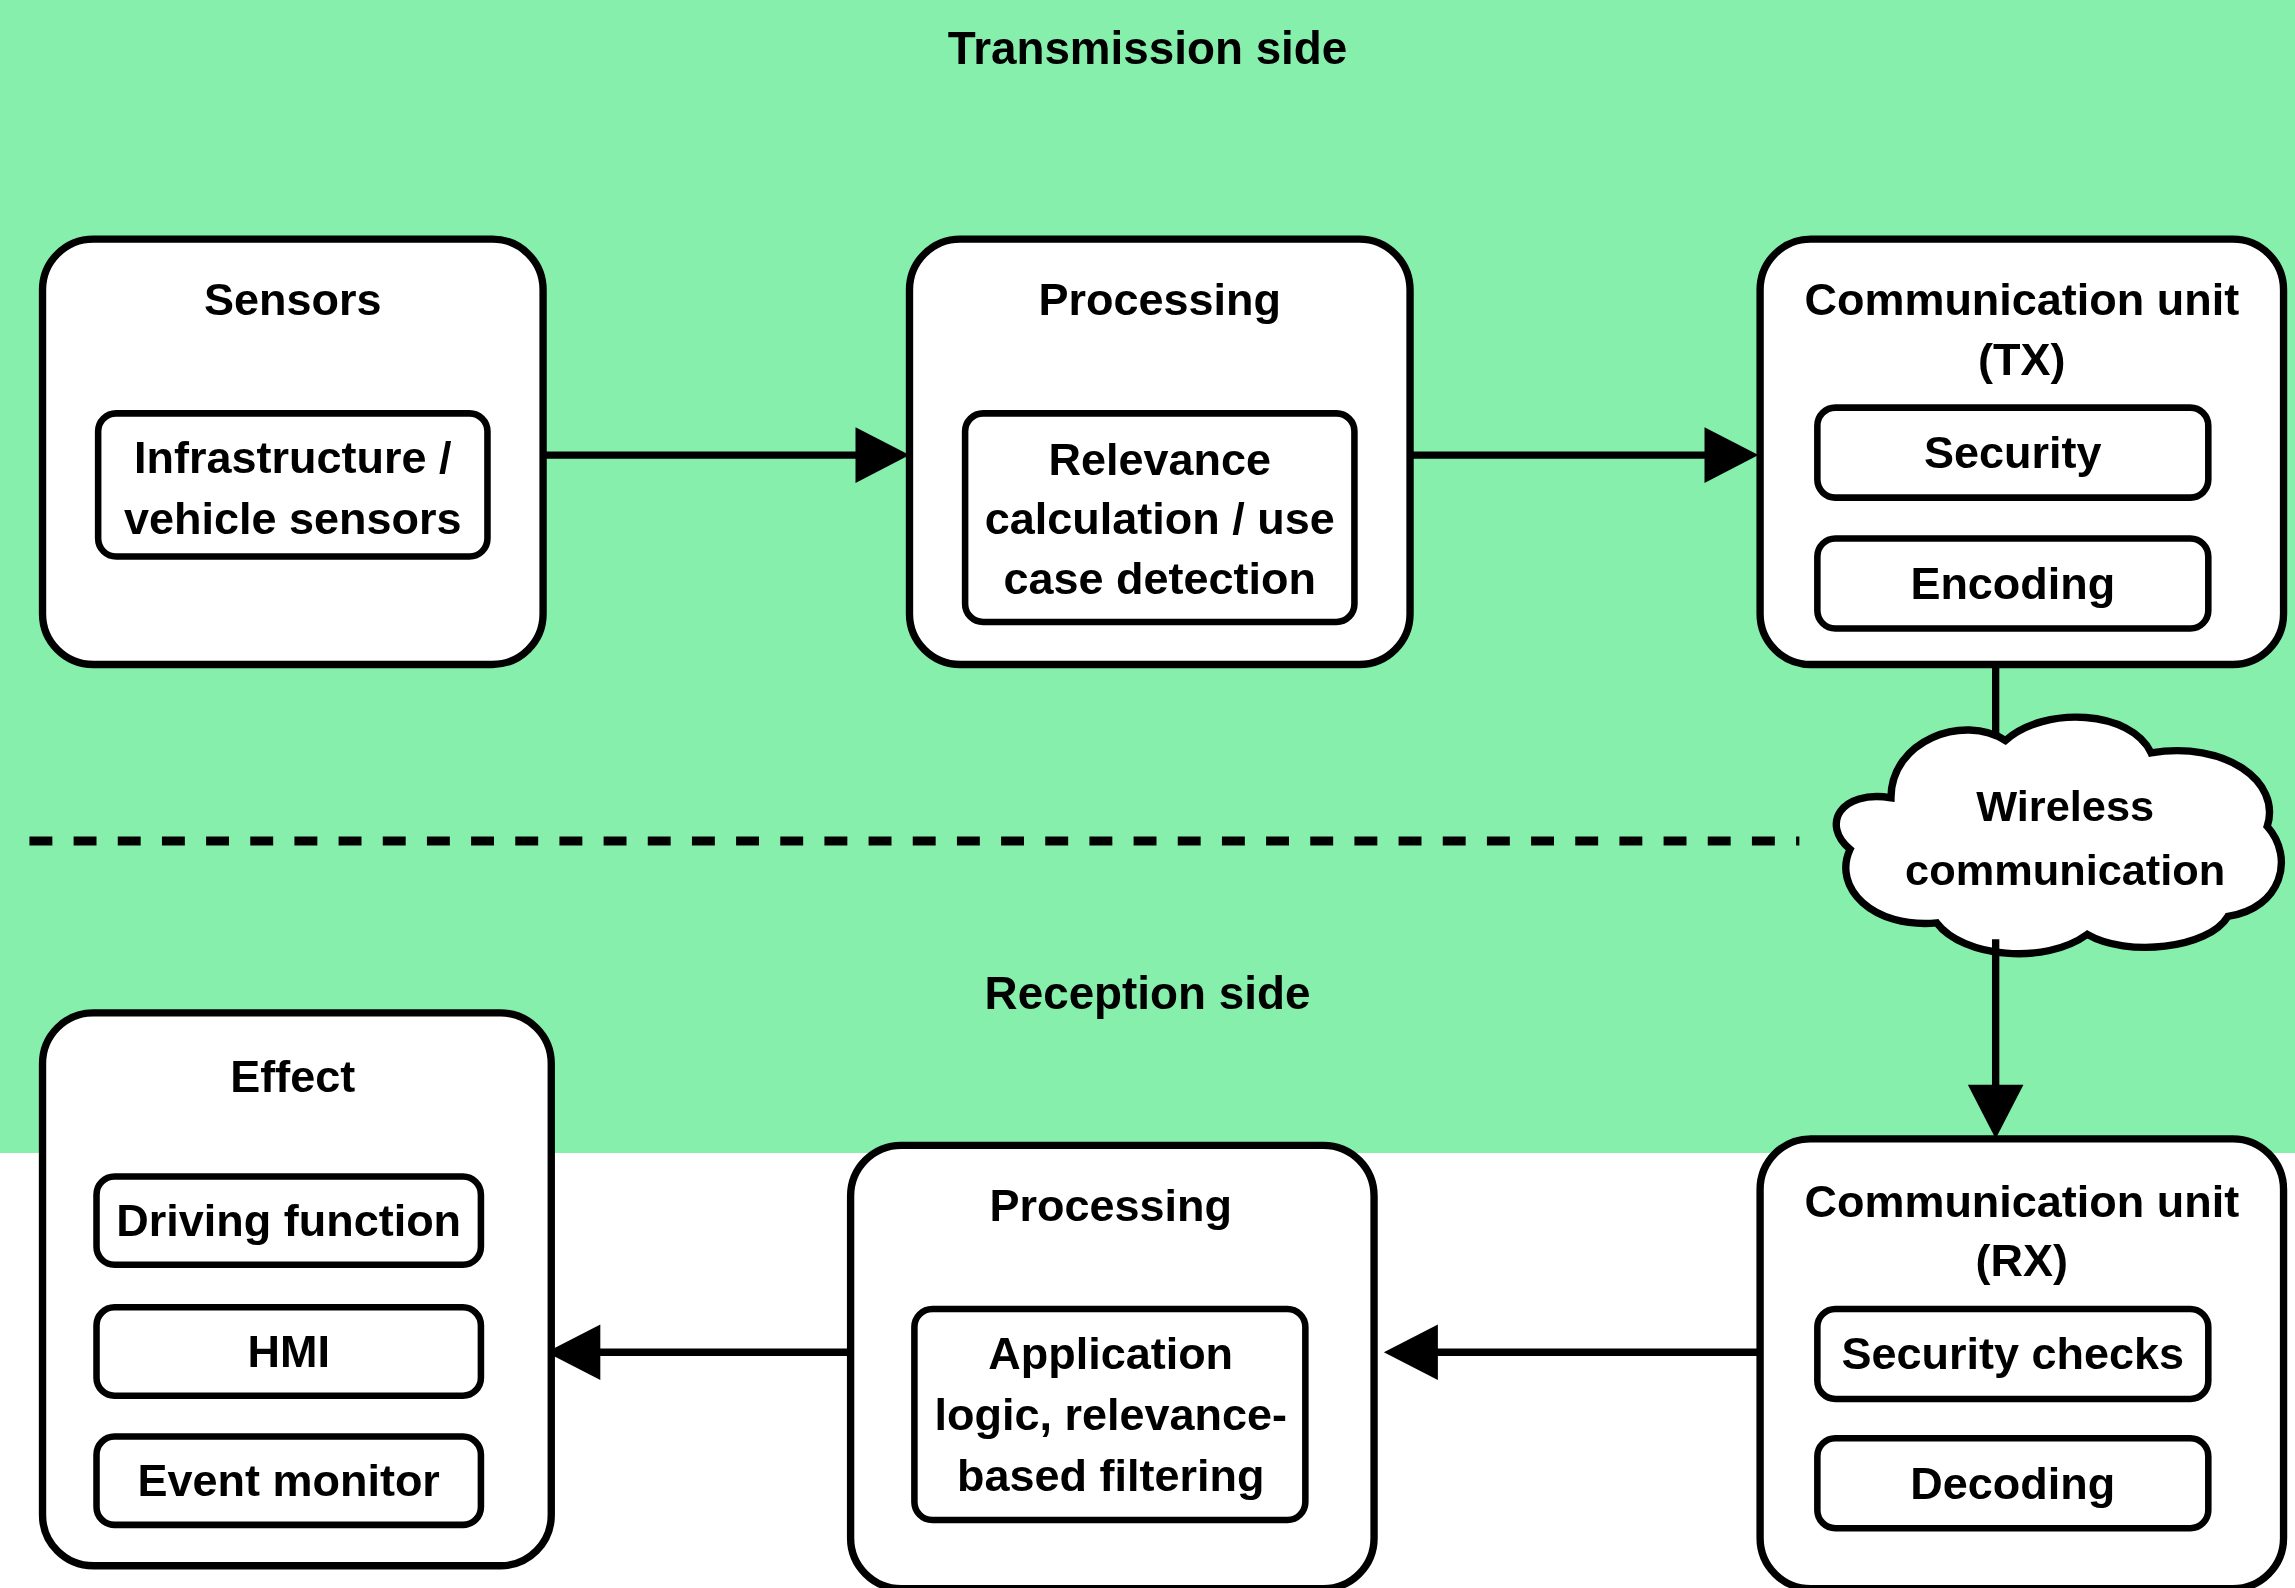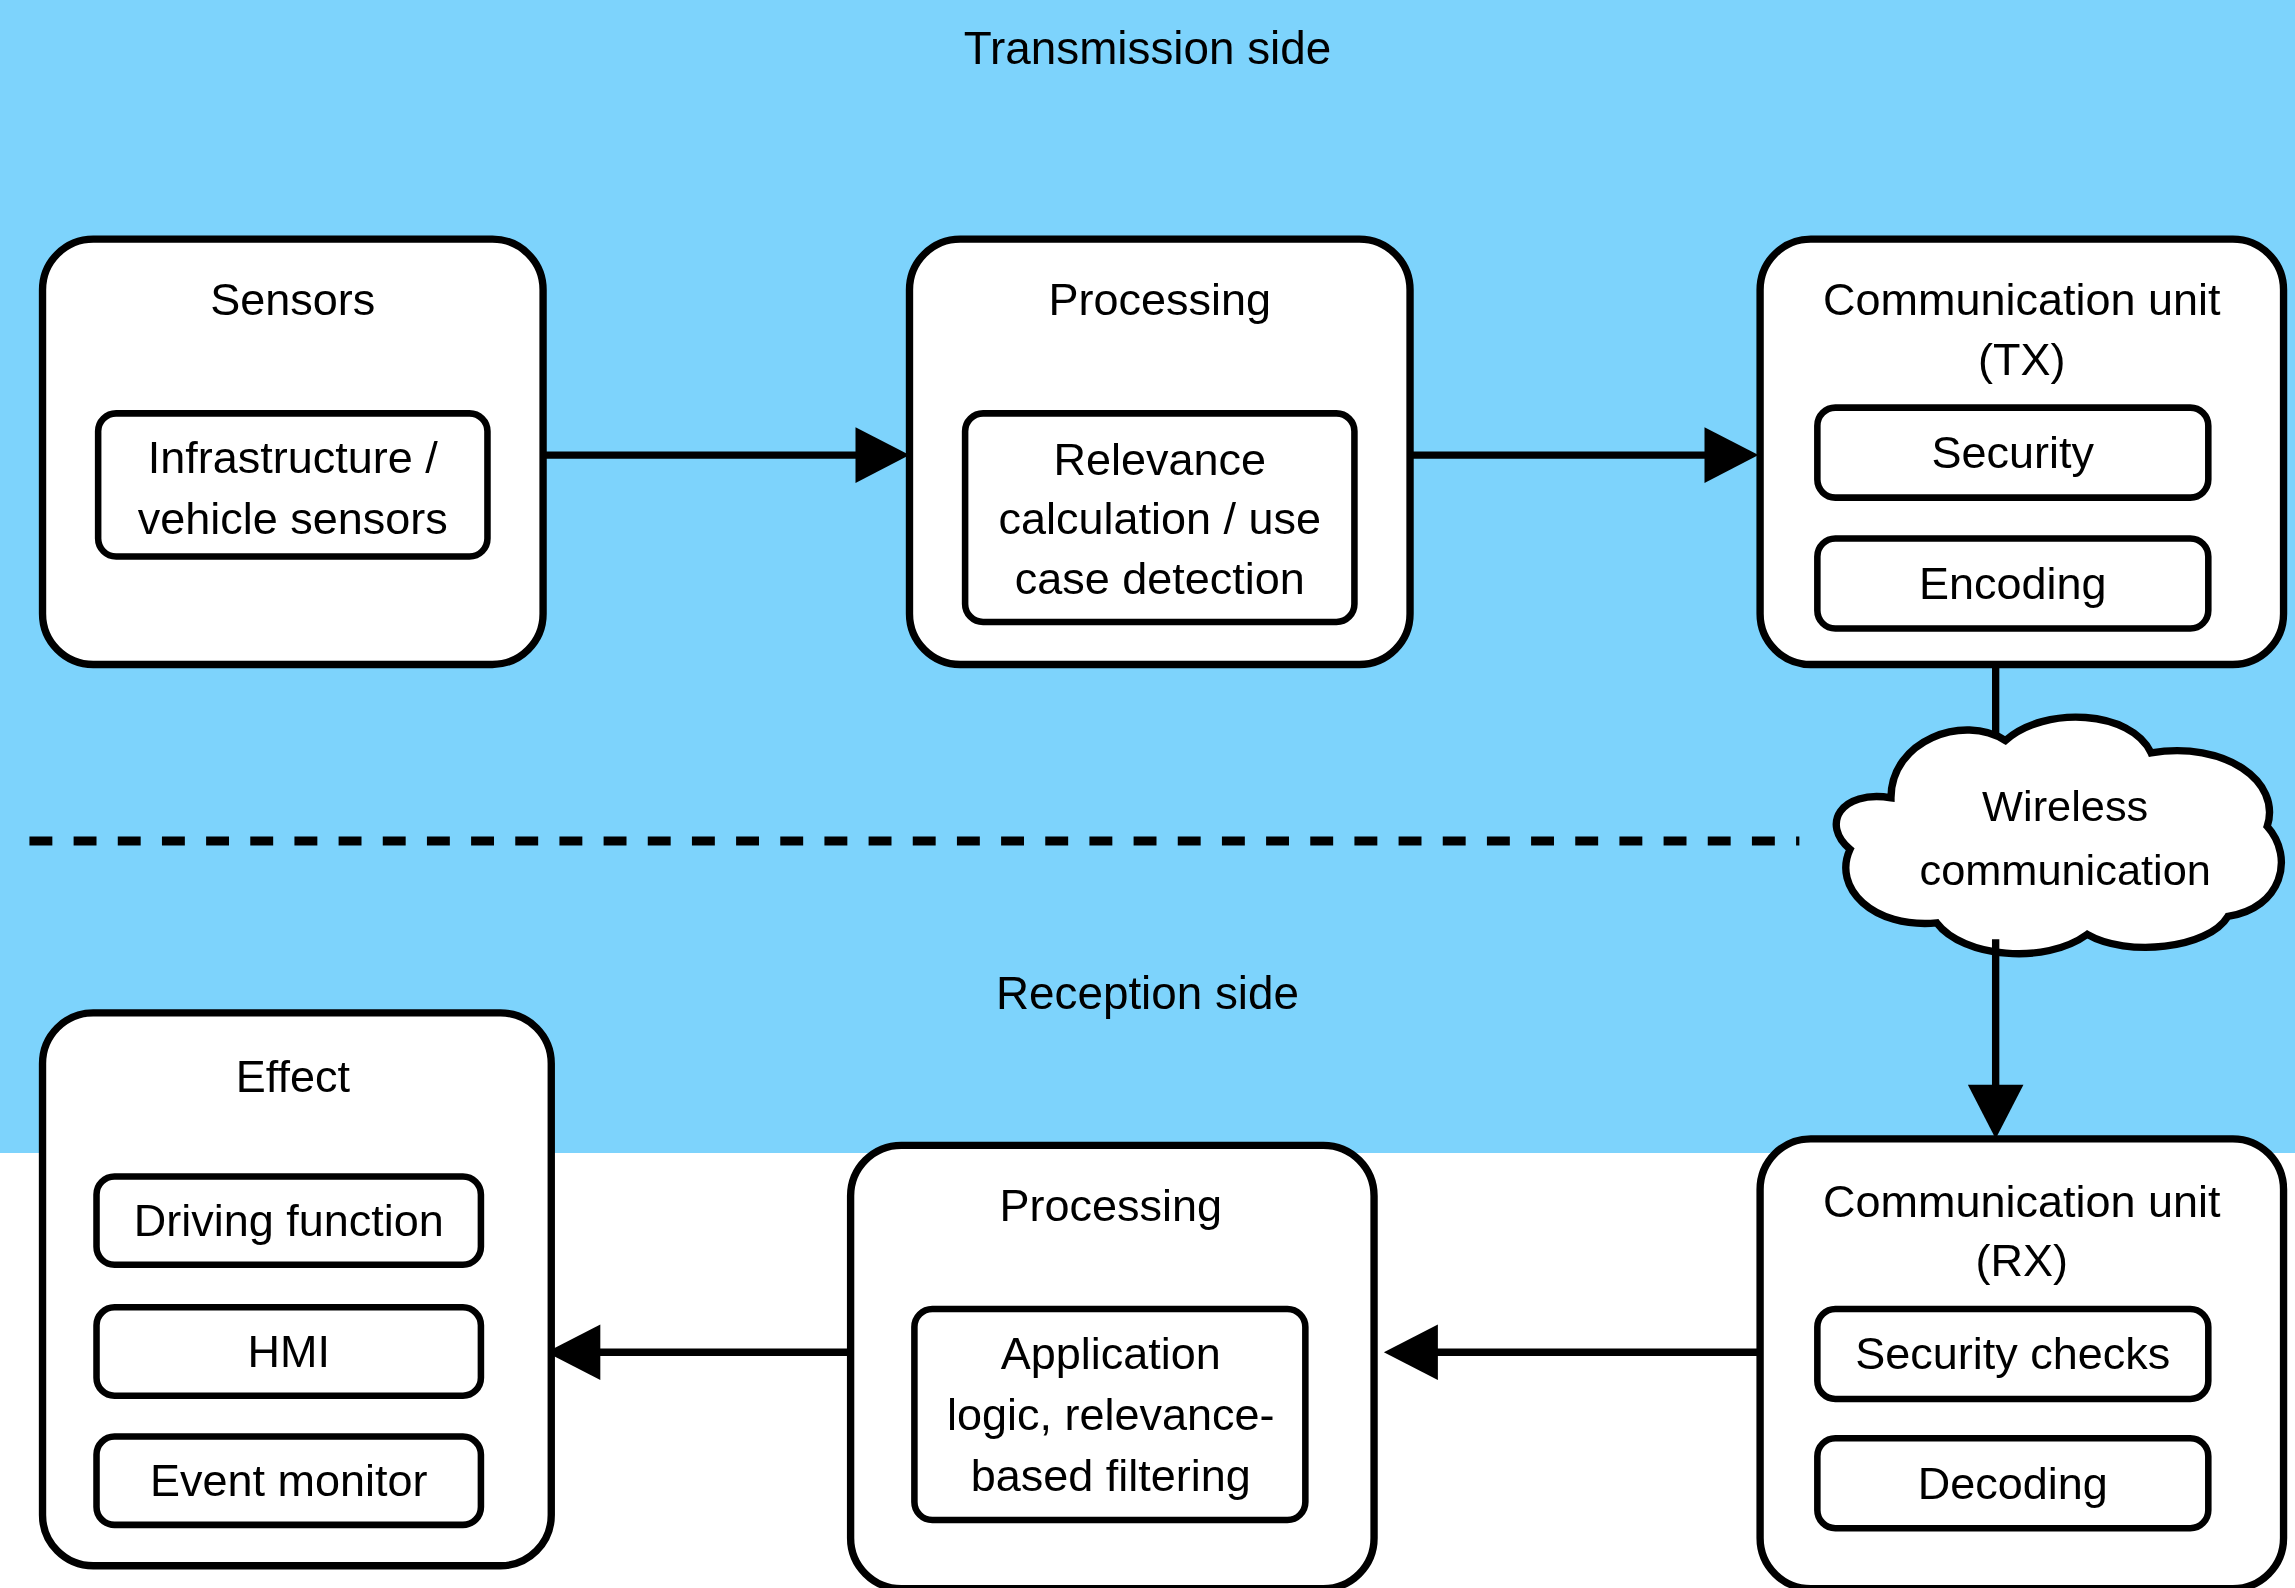--- a/index.html
+++ b/index.html
@@ -10,21 +10,22 @@
   body {
     width: 2295px;
     height: 1589px;
     font-family: "Liberation Sans", sans-serif;
     overflow: hidden;
   }
   #diagram-root {
     position: relative;
     width: 2295px;
     height: 1153px;
-    background: #7dd3fc;
+    background: #86efac;
+    font-weight: bold;
   }
   svg.diagram-svg {
     position: absolute;
     left: 0;
     top: 0;
     width: 2295px;
     height: 1589px;
     display: block;
   }
   .box-outer {

